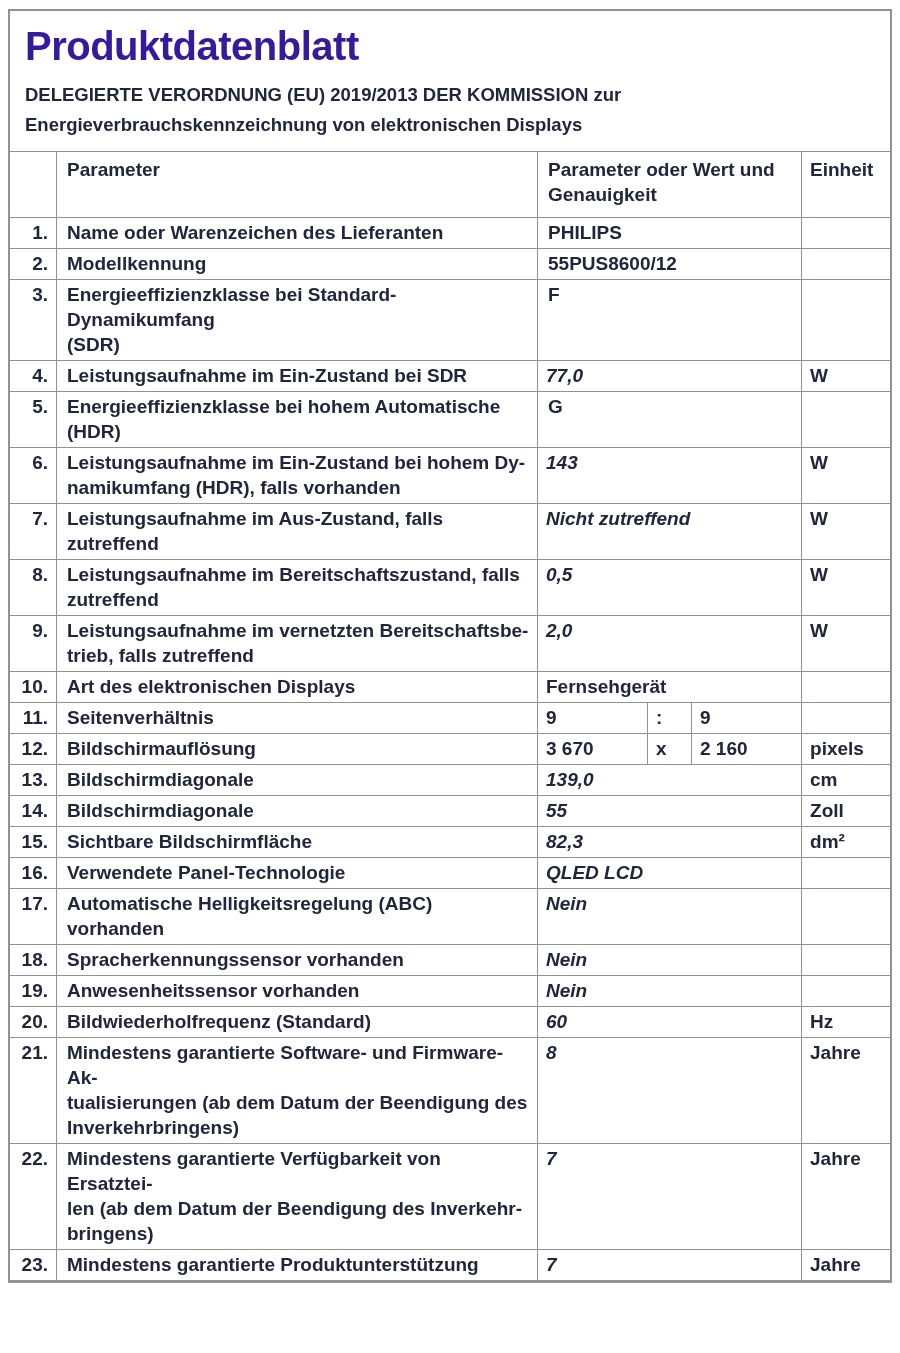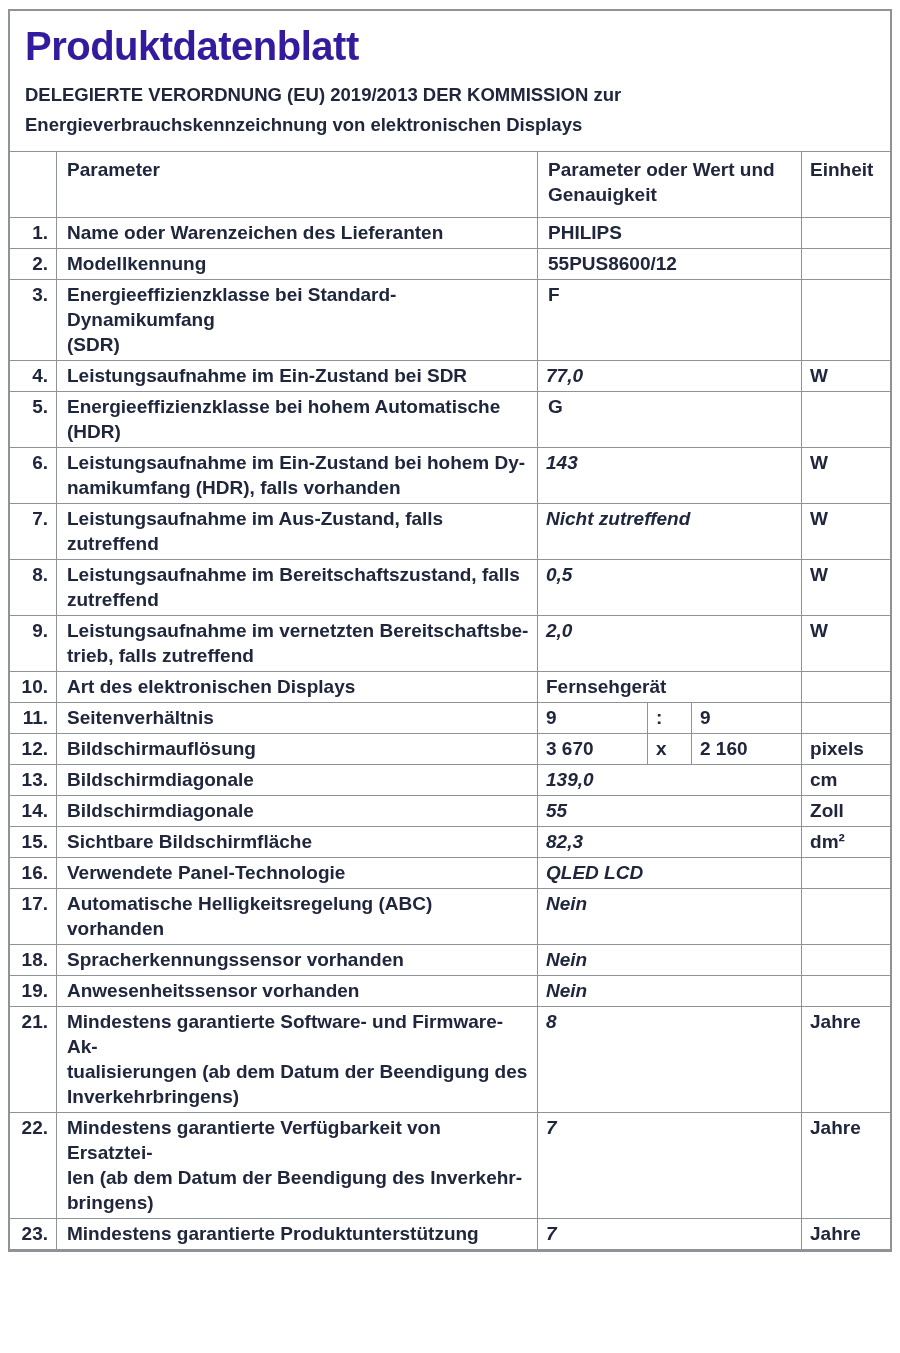--- a/index.html
+++ b/index.html
@@ -221,20 +221,26 @@
       <td class="unit"></td>
     </tr>
 
     <tr>
       <td class="num">19.</td>
       <td class="param">Anwesenheitssensor vorhanden</td>
       <td class="val-r" colspan="3">Nein</td>
       <td class="unit"></td>
     </tr>
 
+    <tr>
+      <td class="num">20.</td>
+      <td class="param">Bildwiederholfrequenz (Standard)</td>
+      <td class="val-r" colspan="3">60</td>
+      <td class="unit">Hz</td>
+    </tr>
 
     <tr>
       <td class="num">21.</td>
       <td class="param">Mindestens garantierte Software- und Firmware-Ak-
 tualisierungen (ab dem Datum der Beendigung des
 Inverkehrbringens)</td>
       <td class="val-r" colspan="3">8</td>
       <td class="unit">Jahre</td>
     </tr>
 

